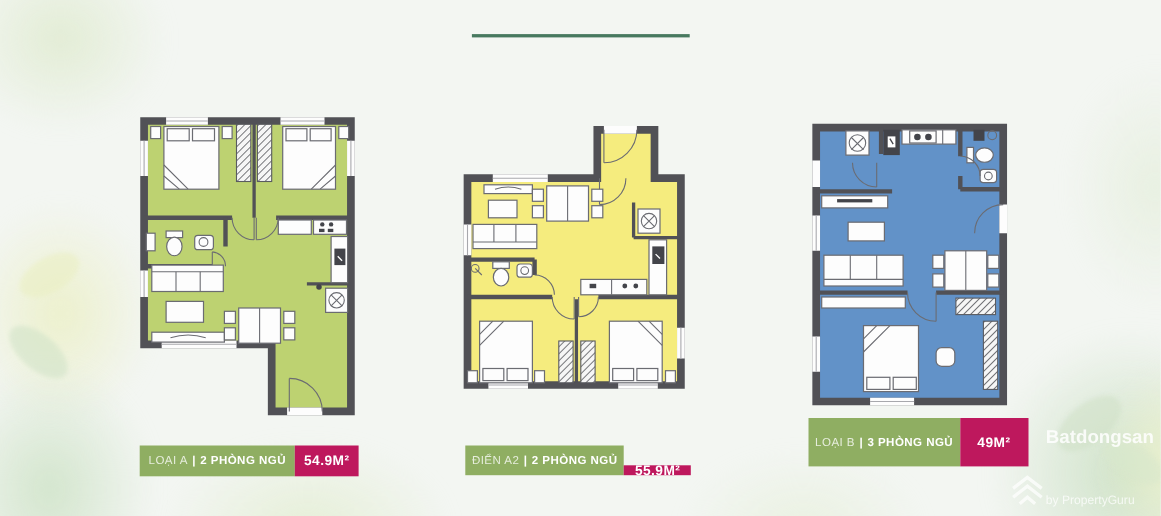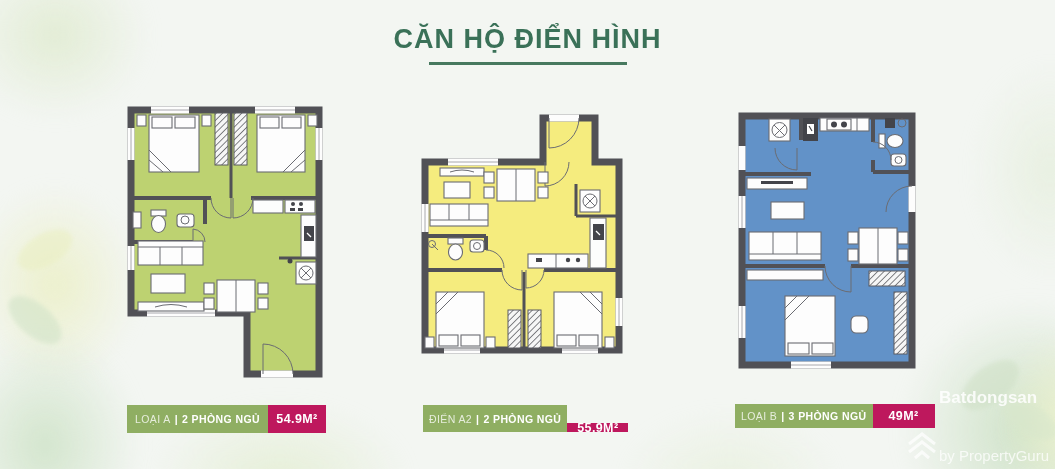--- a/index.html
+++ b/index.html
@@ -56,21 +56,21 @@
     display:flex; align-items:center; justify-content:center; flex:0 0 auto;
   }
 
   
   .watermark {
     position:absolute; right:6px; top:389px; display:flex; align-items:flex-end; gap:0;
     color:rgba(255,255,255,.85); pointer-events:none;
   }
   .wm-logo { opacity:.85; }
   .wm-brand { font-size:17px; font-weight:bold; line-height:17px; }
-  .wm-by { font-size:15px; line-height:11px; color:rgba(255,255,255,.75);margin-top:44px; }
+  .wm-by { font-size:11px; line-height:11px; color:rgba(255,255,255,.75);margin-top:44px; }
 </style>
 </head>
 <body>
 
 <div class="blob b1"></div>
 <div class="blob b2"></div>
 <div class="blob b3"></div>
 <div class="blob b4"></div>
 <div class="blob b5"></div>
 <div class="blob b6"></div>
@@ -79,21 +79,20 @@
 <svg class="leafshape" style="left:950px; top:340px;" width="110" height="120">
   <ellipse cx="40" cy="45" rx="34" ry="18" transform="rotate(-38 40 45)" fill="#cfe0c6"></ellipse>
   <ellipse cx="80" cy="80" rx="30" ry="15" transform="rotate(30 80 80)" fill="#d8e7cc"></ellipse>
 </svg>
 <svg class="leafshape" style="left:5px; top:215px;" width="90" height="150">
   <ellipse cx="40" cy="35" rx="30" ry="16" transform="rotate(-30 40 35)" fill="#eaefc2"></ellipse>
   <ellipse cx="30" cy="105" rx="32" ry="16" transform="rotate(40 30 105)" fill="#cfe2c6"></ellipse>
 </svg>
 
 <div class="header">
-  <div class="title">CĂN HỘ ĐIỂN HÌNH</div>
   <div class="title-underline"></div>
 </div>
 
 <div class="plan" style="left: 127px; top: 100px; width: 200px; height: 280px; --floor: #bdd271;">
 <svg viewBox="0 0 200 280">
   <defs>
     <pattern id="hA" patternUnits="userSpaceOnUse" width="4.5" height="4.5" patternTransform="rotate(45)">
       <rect width="4.5" height="4.5" fill="#f6f6f6"></rect>
       <line x1="0" y1="0" x2="0" y2="4.5" stroke="#5a5b60" stroke-width="1.5"></line>
     </pattern>
@@ -441,21 +440,21 @@
 
 <div class="plan-label" style="left:423px; top:405px; width:197px; height:27px;">
   <div class="type">
     <span class="t-light">ĐIỂN A2</span>
     <span class="t-sep">|</span>
     <span class="t-bold">2 PHÒNG NGỦ</span>
   </div>
   <div class="area" style="width:61px;margin-top:18px;">55.9M²</div>
 </div>
 
-<div class="plan-label" style="left:735px; top:404px; width:192px; height:24px;">
+<div class="plan-label" style="left:735px; top:380px; width:192px; height:44px;">
   <div class="type">
     <span class="t-light">LOẠI B</span>
     <span class="t-sep">|</span>
     <span class="t-bold">3 PHÒNG NGỦ</span>
   </div>
   <div class="area" style="width:62px;">49M²</div>
 </div>
 
 <div class="watermark">
   <svg class="wm-logo" width="34" height="30" viewBox="0 0 34 30">

